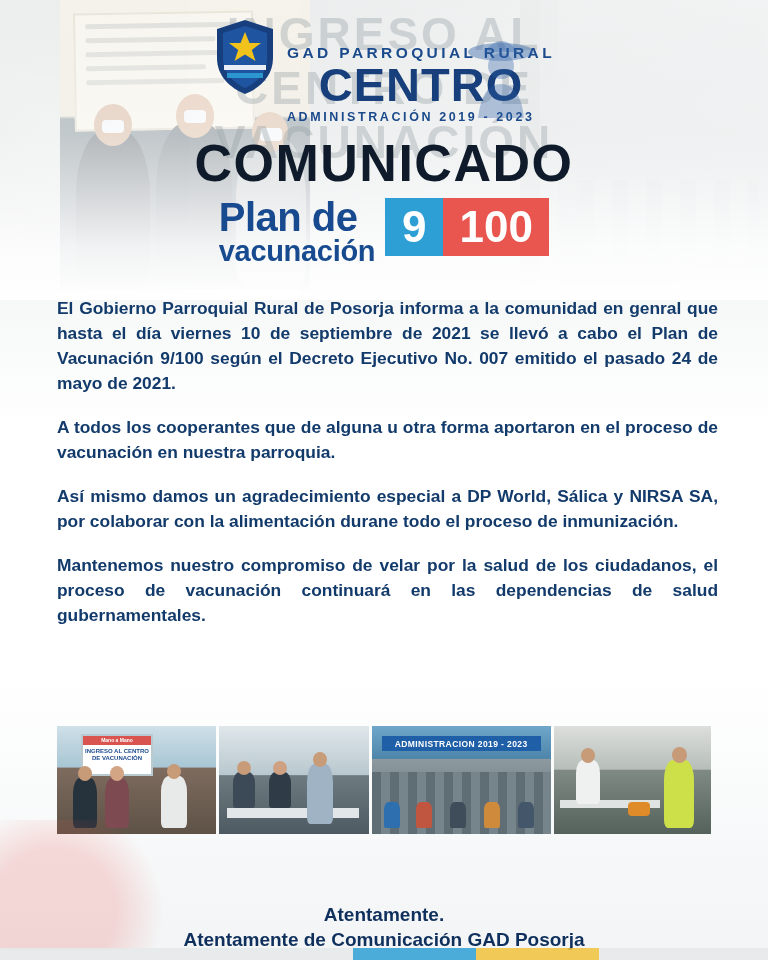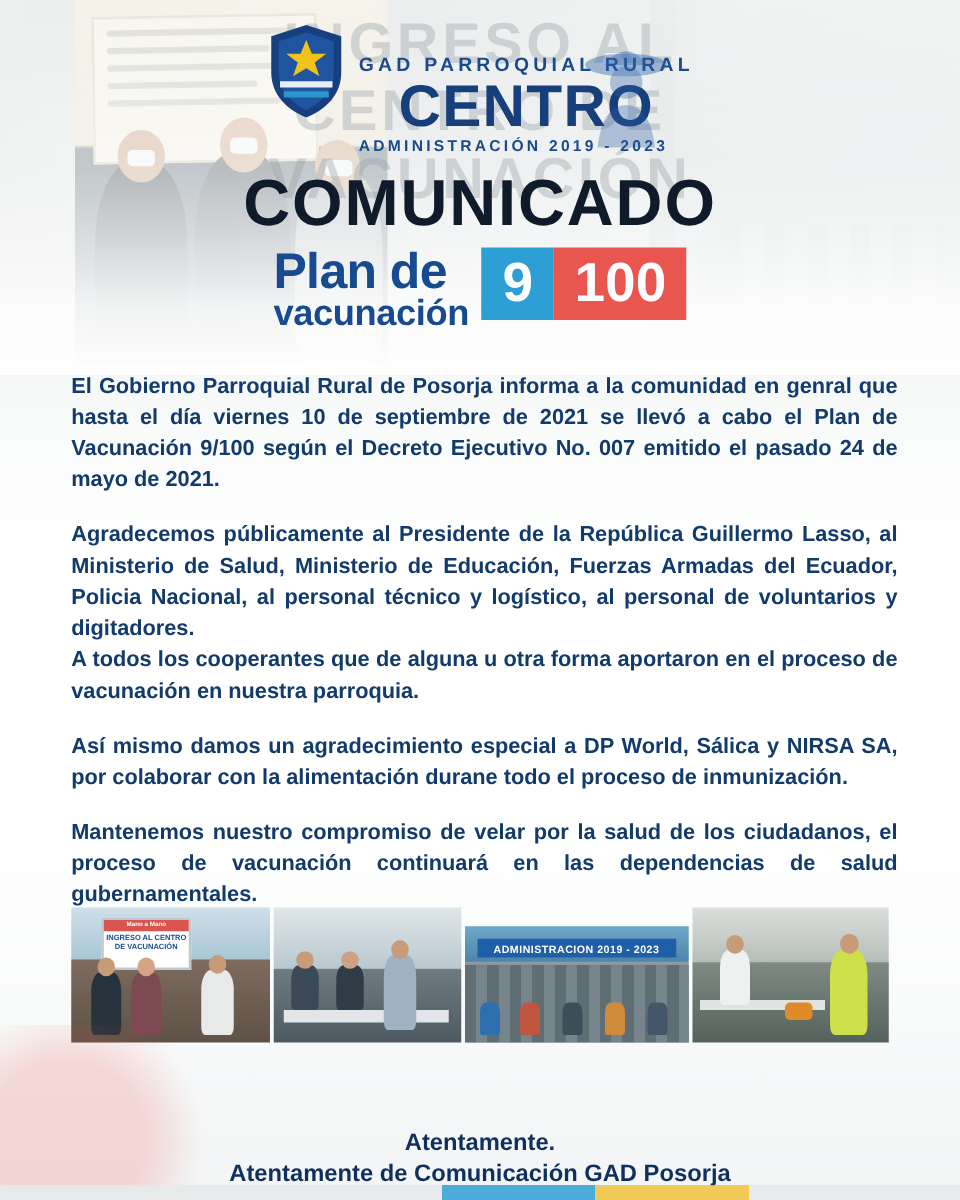--- a/index.html
+++ b/index.html
@@ -147,21 +147,21 @@
   .body-copy p { margin-bottom: 19px; }
 
   
   .photo-strip {
     position: absolute; left: 57px; top: 726px; width: 654px; height: 108px;
     display: flex; gap: 3px;
   }
   .ph { position: relative; overflow: hidden; }
   .ph1 { width: 160px; background: linear-gradient(180deg,#cfe0e8 0%,#a8c6d4 38%,#7d6b5e 39%,#5e5246 100%); }
   .ph2 { width: 150px; background: linear-gradient(180deg,#dfe7ea 0%,#b9c8cf 45%,#6d7a80 46%,#4d5a61 100%); }
-  .ph3 { width: 180px; background: linear-gradient(180deg,#6ea7c9 0%,#4e86ab 30%,#8c9aa0 31%,#5d6b72 100%); margin-top: 15px; }
+  .ph3 { width: 180px; background: linear-gradient(180deg,#6ea7c9 0%,#4e86ab 30%,#8c9aa0 31%,#5d6b72 100%); }
   .ph4 { width: 158px; background: linear-gradient(180deg,#dcdfdc 0%,#b7beb9 40%,#7e8a83 41%,#55615b 100%); }
   .ph-sign {
     position:absolute; left: 24px; top: 8px; width: 72px; height: 42px;
     background:#ffffff; border: 2px solid #b9c9cf;
     font-size: 6px; font-weight: 800; color:#1b4a8c; text-align:center; padding-top:9px; line-height:7px;
   }
   .ph-sign .rd { background:#d9534f; color:#fff; font-size:5px; padding:1px 0; margin:-9px -0 3px 0;}
   .ph-banner {
     position:absolute; left: 10px; top: 10px; right:10px; height: 15px;
     background: #1f5fa8; color: #fff; font-size: 8.5px; font-weight: 800;
@@ -263,21 +263,20 @@
     <div class="plan-words">
       <div class="plan-1">Plan de</div>
       <div class="plan-2">vacunación</div>
     </div>
     <div class="badge-9">9</div>
     <div class="badge-100">100</div>
   </div>
 
   <div class="body-copy">
     <p>El Gobierno Parroquial Rural de Posorja informa a la comunidad en genral que hasta el día viernes 10 de septiembre de 2021 se llevó a cabo el Plan de Vacunación 9/100 según el Decreto Ejecutivo No. 007 emitido el pasado 24 de mayo de 2021.</p>
-    <p style="margin-bottom:0">Agradecemos públicamente al Presidente de la República Guillermo Lasso, al Ministerio de Salud, Ministerio de Educación, Fuerzas Armadas del Ecuador, Policia Nacional, al personal técnico y logístico,  al personal de voluntarios y digitadores.</p>
     <p>A todos los cooperantes que de alguna u otra forma aportaron en el proceso de vacunación en nuestra parroquia.</p>
     <p>Así mismo damos un agradecimiento especial a DP World, Sálica y NIRSA SA, por colaborar con la alimentación durane todo el proceso de inmunización.</p>
     <p>Mantenemos nuestro compromiso de velar por la salud de los ciudadanos, el proceso de vacunación continuará en las dependencias de salud gubernamentales.</p>
   </div>
 
   <div class="photo-strip">
     <div class="ph ph1">
       <div class="ph-sign">
         <div class="rd">Mano a Mano</div>
         <div>INGRESO AL CENTRO DE VACUNACIÓN</div>

